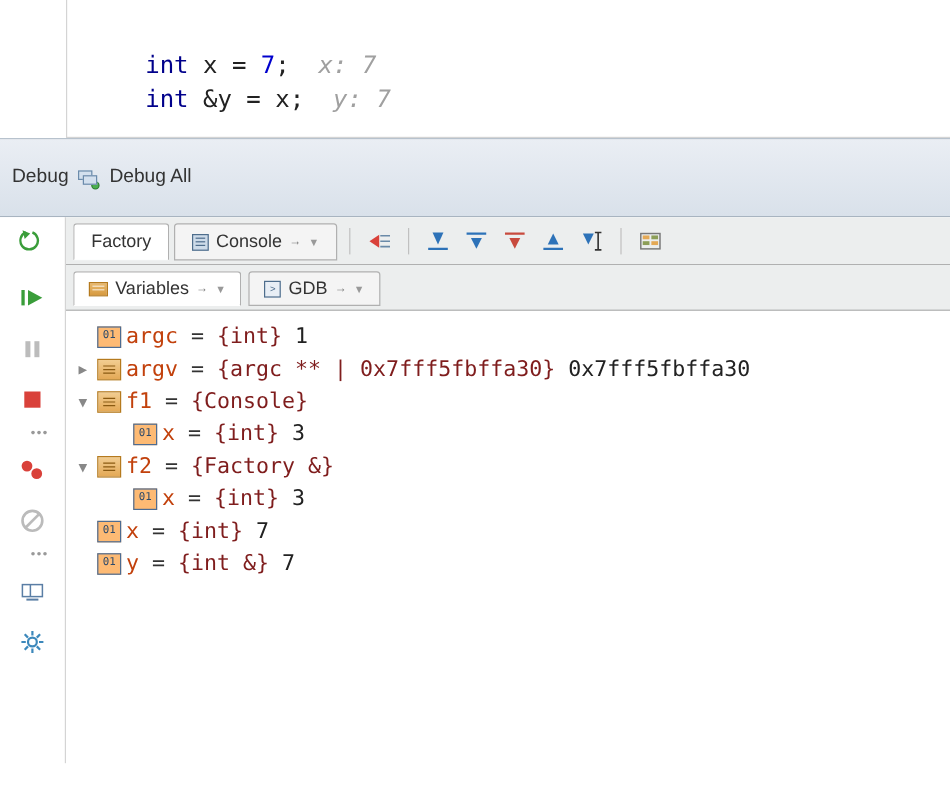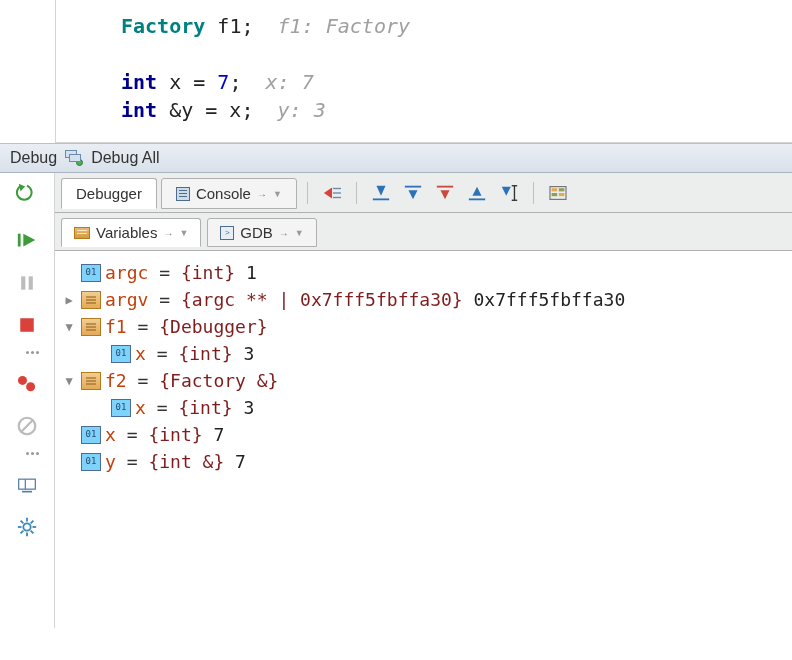--- a/index.html
+++ b/index.html
@@ -17,34 +17,34 @@
     padding: 12px 0 18px 0;
     font-family: Menlo, Consolas, monospace;
     font-size: 20px;
     line-height: 1.4;
     border-left: 1px solid #d4d4d4;
     margin-left: 55px;
     border-bottom: 1px solid #d4d4d4;
   }
   .code-line { padding-left: 65px; white-space: pre; }
   .tok-type { color: #008080; font-weight: 600; }
-  .tok-keyword { color: #00008b; font-weight: bold; }
+  .tok-keyword { color: #00008b; font-weight: normal; }
   .tok-ident { color: #222; }
   .tok-num { color: #0000cd; }
   .tok-hint { color: #a0a0a0; font-style: italic; }
 
   .debug-bar {
     background: linear-gradient(#eaeef4, #d9e1ea);
     border-top: 1px solid #b7c2cd;
     border-bottom: 1px solid #a8b4c0;
-    padding: 5px 10px;
+    padding: 23px 10px;
     font-size: 16px;
     color: #333;
     display: flex;
-    align-items: flex-start;
+    align-items: flex-end;
     gap: 8px;
   }
   .build-icon {
     display: inline-block;
     width: 18px;
     height: 16px;
     position: relative;
   }
   .build-icon::before {
     content: "";
@@ -211,40 +211,39 @@
   .indent-2 { padding-left: 36px; }
   .vname { color: #c2410c; text-align: right; }
   .veq { color: #333; }
   .vtype { color: #7f1d1d; }
   .vval { color: #222; }
 
   .chip {
     display: inline-flex; align-items: center; justify-content: center;
     width: 20px; height: 18px;
     border: 1px solid #4c6c93;
-    background: #7dd3fc;
+    background: #fdba74;
     font-size: 9px; color: #2d4a6b;
     font-family: Menlo, monospace;
     line-height: 1;
   }
   .chip.obj {
     border-color: #b57a1e;
     background: linear-gradient(#f2cd91,#e4a956);
   }
 
   svg { display: block; }
 </style>
 </head>
 <body>
 
 <div class="editor" id="editor">
-    <div class="code-line"><span class="tok-type">Factory</span><span class="tok-ident"> f1;  </span><span class="tok-hint">f1: Factory</span></div>
     <div class="code-line">&nbsp;</div>
     <div class="code-line"><span class="tok-keyword">int</span><span class="tok-ident"> x = </span><span class="tok-num">7</span><span class="tok-ident">;  </span><span class="tok-hint">x: 7</span></div>
-    <div class="code-line"><span class="tok-keyword">int</span><span class="tok-ident"> &amp;y = x;  </span><span class="tok-hint">y: 3</span></div>
+    <div class="code-line"><span class="tok-keyword">int</span><span class="tok-ident"> &amp;y = x;  </span><span class="tok-hint">y: 7</span></div>
   </div>
 
 <div class="debug-bar">
   <span>Debug</span>
   <span class="build-icon">
     <span class="green-dot"></span>
   </span>
   <span>Debug All</span>
 </div>
 
@@ -309,21 +308,21 @@
             <line x1="16" y1="8" x2="19" y2="5"></line>
           </g>
         </svg>
     </div>
   </div>
 
   <div class="panel">
 
     <div class="tab-row">
       <div class="tab active">
-        <span>Debugger</span>
+        <span>Factory</span>
       </div>
       <div class="tab">
         <span class="tab-icon-console"></span>
         <span>Console</span>
         <span class="arrow-right-small">→</span>
         <span style="font-size:9px;color:#999;">▼</span>
       </div>
       <div class="tb-sep"></div>
       <div class="tb-btn">
         <svg width="22" height="18" viewBox="0 0 24 20">
@@ -414,21 +413,21 @@
         </div>
         <div class="var-row indent-1">
           <span class="disclosure">▼</span>
           <span class="chip obj">
             <svg width="14" height="10">
               <line x1="2" y1="2" x2="12" y2="2" stroke="#8a5a12"></line>
               <line x1="2" y1="5" x2="12" y2="5" stroke="#8a5a12"></line>
               <line x1="2" y1="8" x2="12" y2="8" stroke="#8a5a12"></line>
             </svg>
           </span>
-          <span> <span class="vname">f1</span> <span class="veq">=</span> <span class="vtype">{Debugger}</span></span>
+          <span> <span class="vname">f1</span> <span class="veq">=</span> <span class="vtype">{Console}</span></span>
         </div>
         <div class="var-row indent-2">
           <span class="disclosure"></span>
           <span class="chip">01</span>
           <span> <span class="vname">x</span> <span class="veq">=</span> <span class="vtype">{int}</span> <span class="vval">3</span></span>
         </div>
         <div class="var-row indent-1">
           <span class="disclosure">▼</span>
           <span class="chip obj">
             <svg width="14" height="10">

